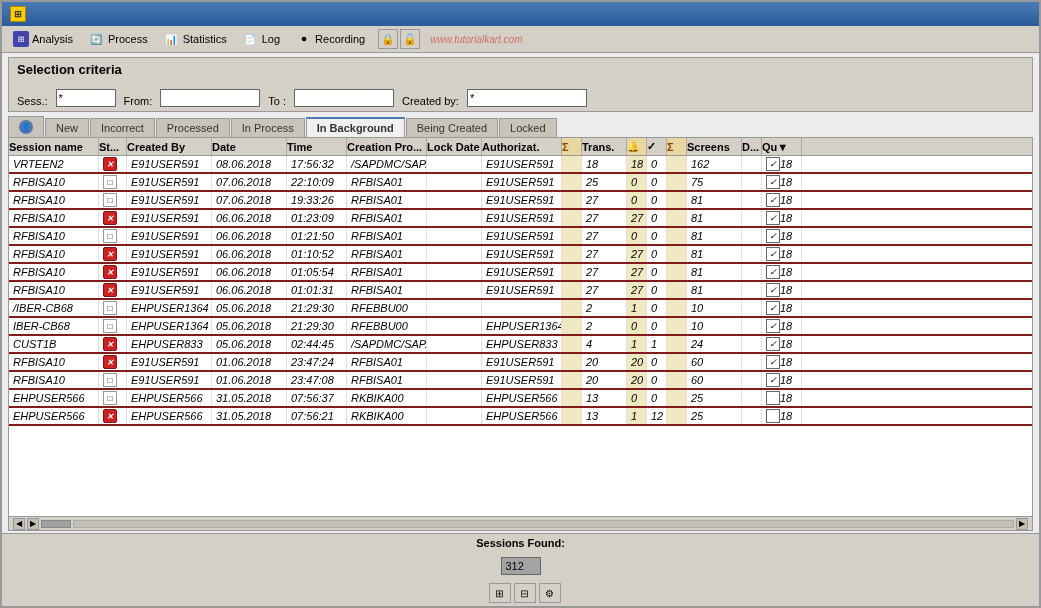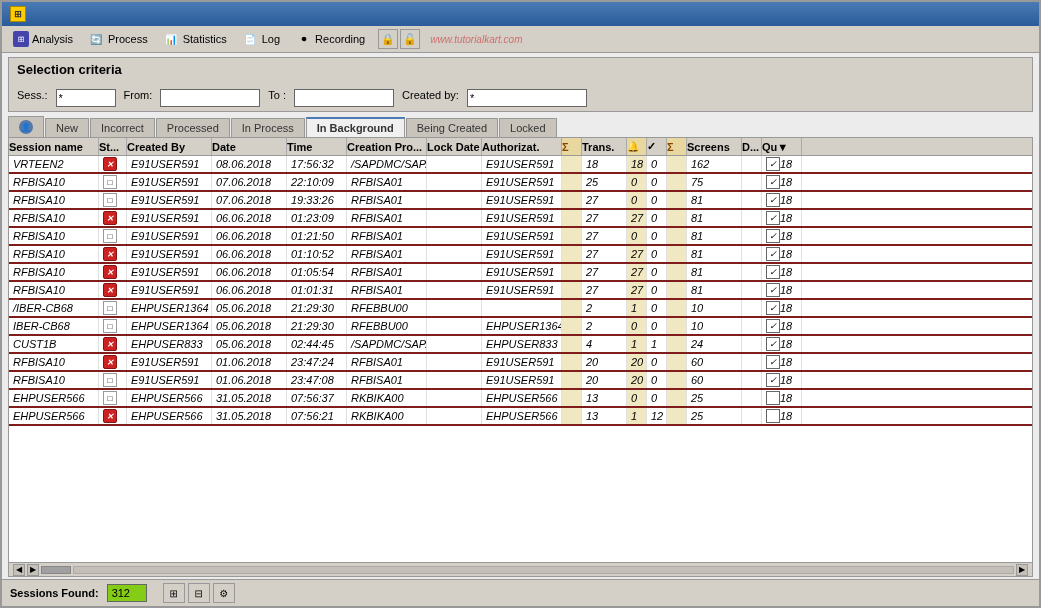--- a/index.html
+++ b/index.html
@@ -17,21 +17,21 @@
     
     .icon-analysis { background: #4444aa; color: white; border-radius: 2px; font-size: 8px; padding: 1px 2px; }
 
     .toolbar-icons { display: flex; gap: 2px; align-items: center; margin-left: 4px; }
     .toolbar-icon { width: 20px; height: 20px; display: flex; align-items: center; justify-content: center; border: 1px solid #999; background: #d4d0c8; cursor: pointer; font-size: 11px; }
 
     .watermark { color: #cc4444; font-style: italic; font-size: 10px; opacity: 0.7; margin-left: 8px; }
 
     .selection-criteria { background: #d4d0c8; border: 1px solid #999; margin: 4px 6px 2px 6px; padding: 4px 8px; }
     .selection-title { font-size: 13px; font-weight: bold; margin-bottom: 12px; }
-    .selection-row { display: flex; align-items: flex-start; gap: 8px; }
+    .selection-row { display: flex; align-items: flex-end; gap: 8px; }
     .sel-label { font-size: 11px; }
     .sel-input { border: 1px solid #666; background: white; height: 18px; font-size: 11px; padding: 1px 2px; }
     .sel-input-small { width: 60px; }
     .sel-input-medium { width: 100px; }
     .sel-input-large { width: 120px; }
 
     .tabs-bar { display: flex; align-items: flex-end; margin: 2px 6px 0 6px; gap: 1px; }
     .tab { padding: 3px 10px; background: #c8c4bc; border: 1px solid #999; border-bottom: none; cursor: pointer; font-size: 11px; color: #333; display: flex; align-items: center; gap: 4px; }
     .tab.active { background: #f0f0f0; font-weight: bold; border-top: 2px solid #4a7bb5; }
 
@@ -66,23 +66,23 @@
     .status-icon-red { width: 14px; height: 14px; background: #cc2222; border-radius: 2px; border: 1px solid #881111; display: flex; align-items: center; justify-content: center; color: white; font-size: 8px; font-weight: bold; }
     .status-icon-white { width: 14px; height: 14px; background: white; border: 1px solid #999; display: flex; align-items: center; justify-content: center; font-size: 8px; }
 
     .checkbox-checked { width: 14px; height: 14px; border: 1px solid #666; background: white; display: flex; align-items: center; justify-content: center; font-size: 9px; }
 
     .sum-icon { font-size: 11px; color: #884400; font-weight: bold; }
 
     .scrollbar-area { height: 14px; background: #d4d0c8; border-top: 1px solid #999; display: flex; align-items: center; padding: 0 4px; gap: 2px; }
     .scroll-btn { width: 12px; height: 12px; background: #c4c0b8; border: 1px solid #999; display: flex; align-items: center; justify-content: center; font-size: 8px; cursor: pointer; }
 
-    .status-bar { background: #d4d0c8; border-top: 1px solid #999; padding: 3px 8px; display: flex; align-items: center; gap: 8px; }
+    .status-bar { background: #d4d0c8; border-top: 1px solid #999; padding: 3px 8px; display: flex; align-items: center; gap: 8px; flex-direction: column; }
     .status-label { font-size: 11px; font-weight: bold; }
-    .status-input { border: 1px solid #666; background: #84cc16; height: 18px; font-size: 11px; padding: 1px 4px; width: 40px; }
+    .status-input { border: 1px solid #666; background: #a3a3a3; height: 18px; font-size: 11px; padding: 1px 4px; width: 40px; }
     .status-icons { display: flex; gap: 3px; margin-left: 8px; }
     .status-icon-btn { width: 22px; height: 20px; background: #d4d0c8; border: 1px solid #999; display: flex; align-items: center; justify-content: center; cursor: pointer; font-size: 10px; }
   </style>
 </head>
 <body>
 
 <div class="main-window">
 
   <div class="title-bar">
     <div class="title-icon">⊞</div>

